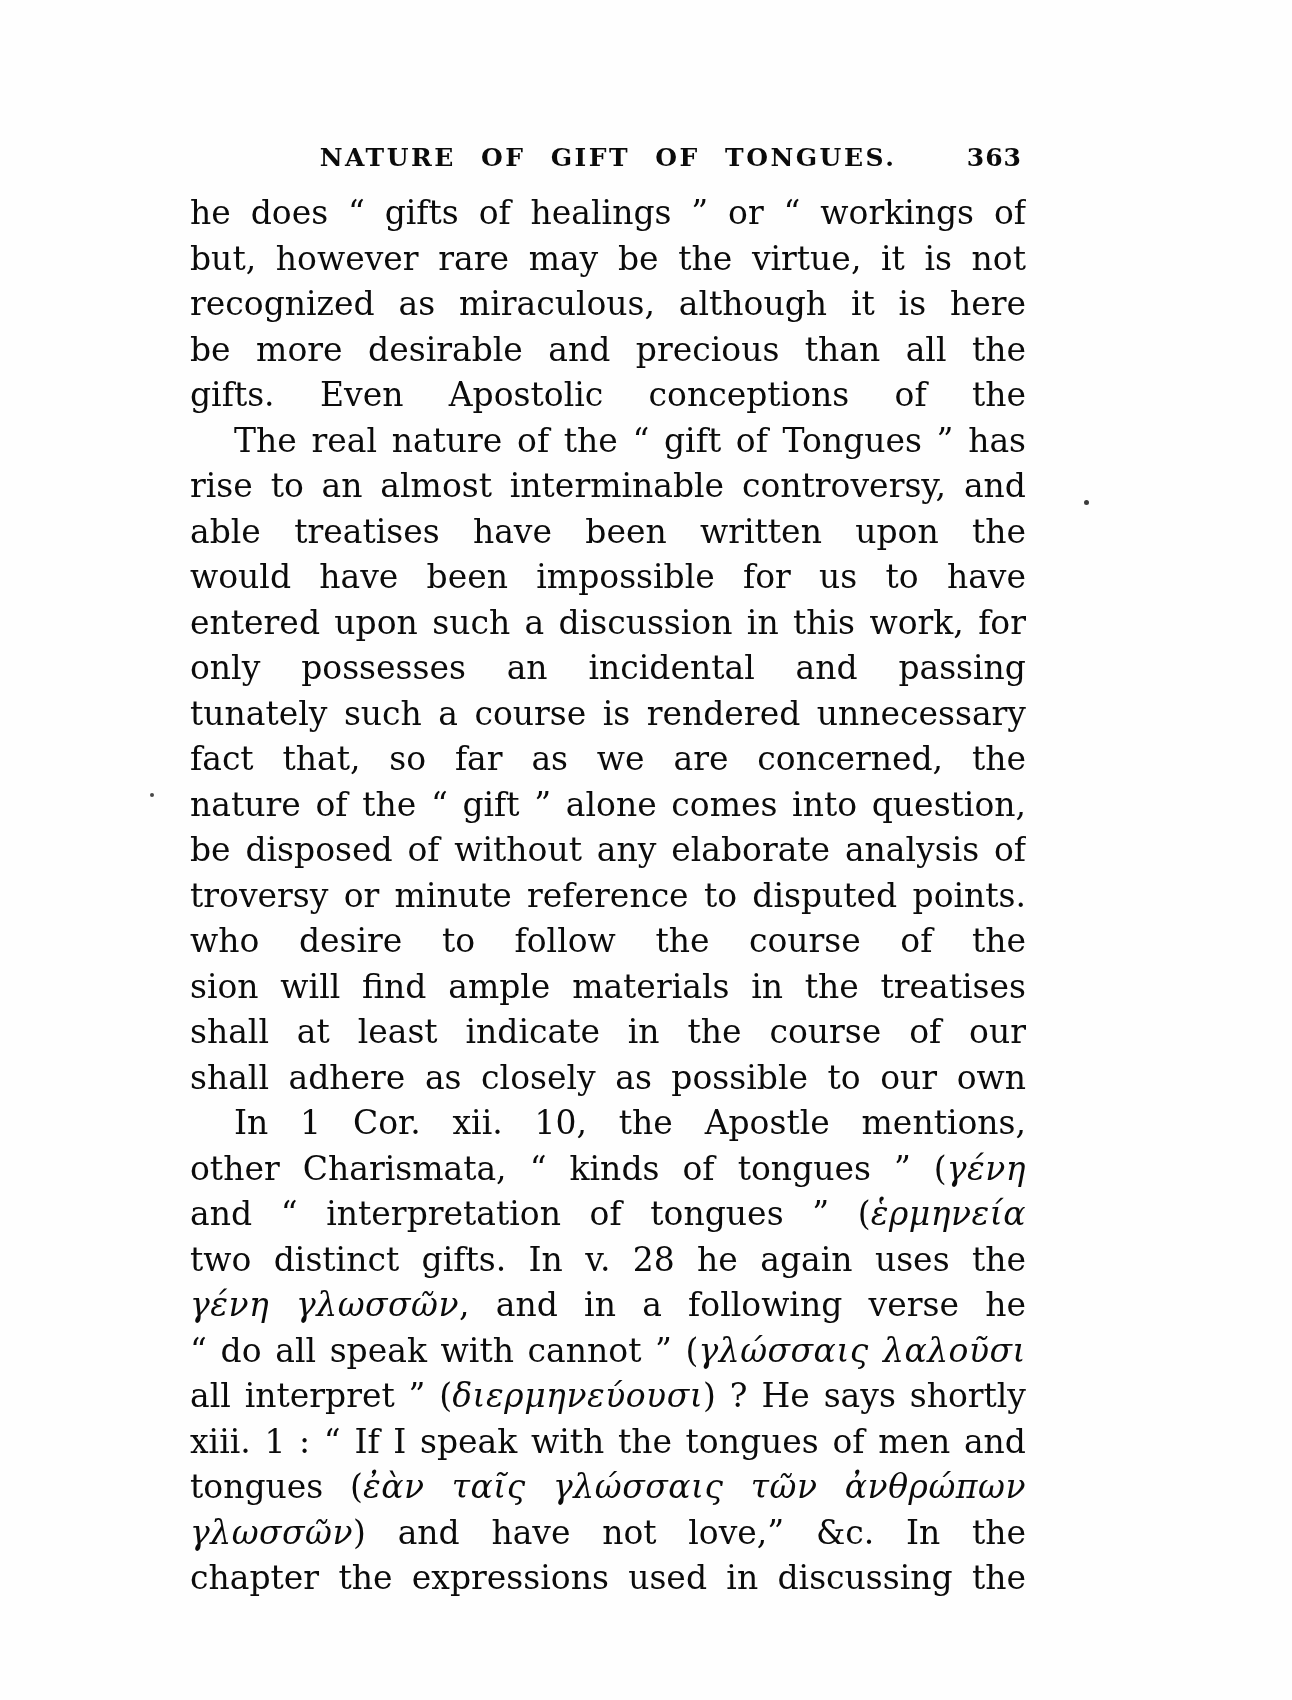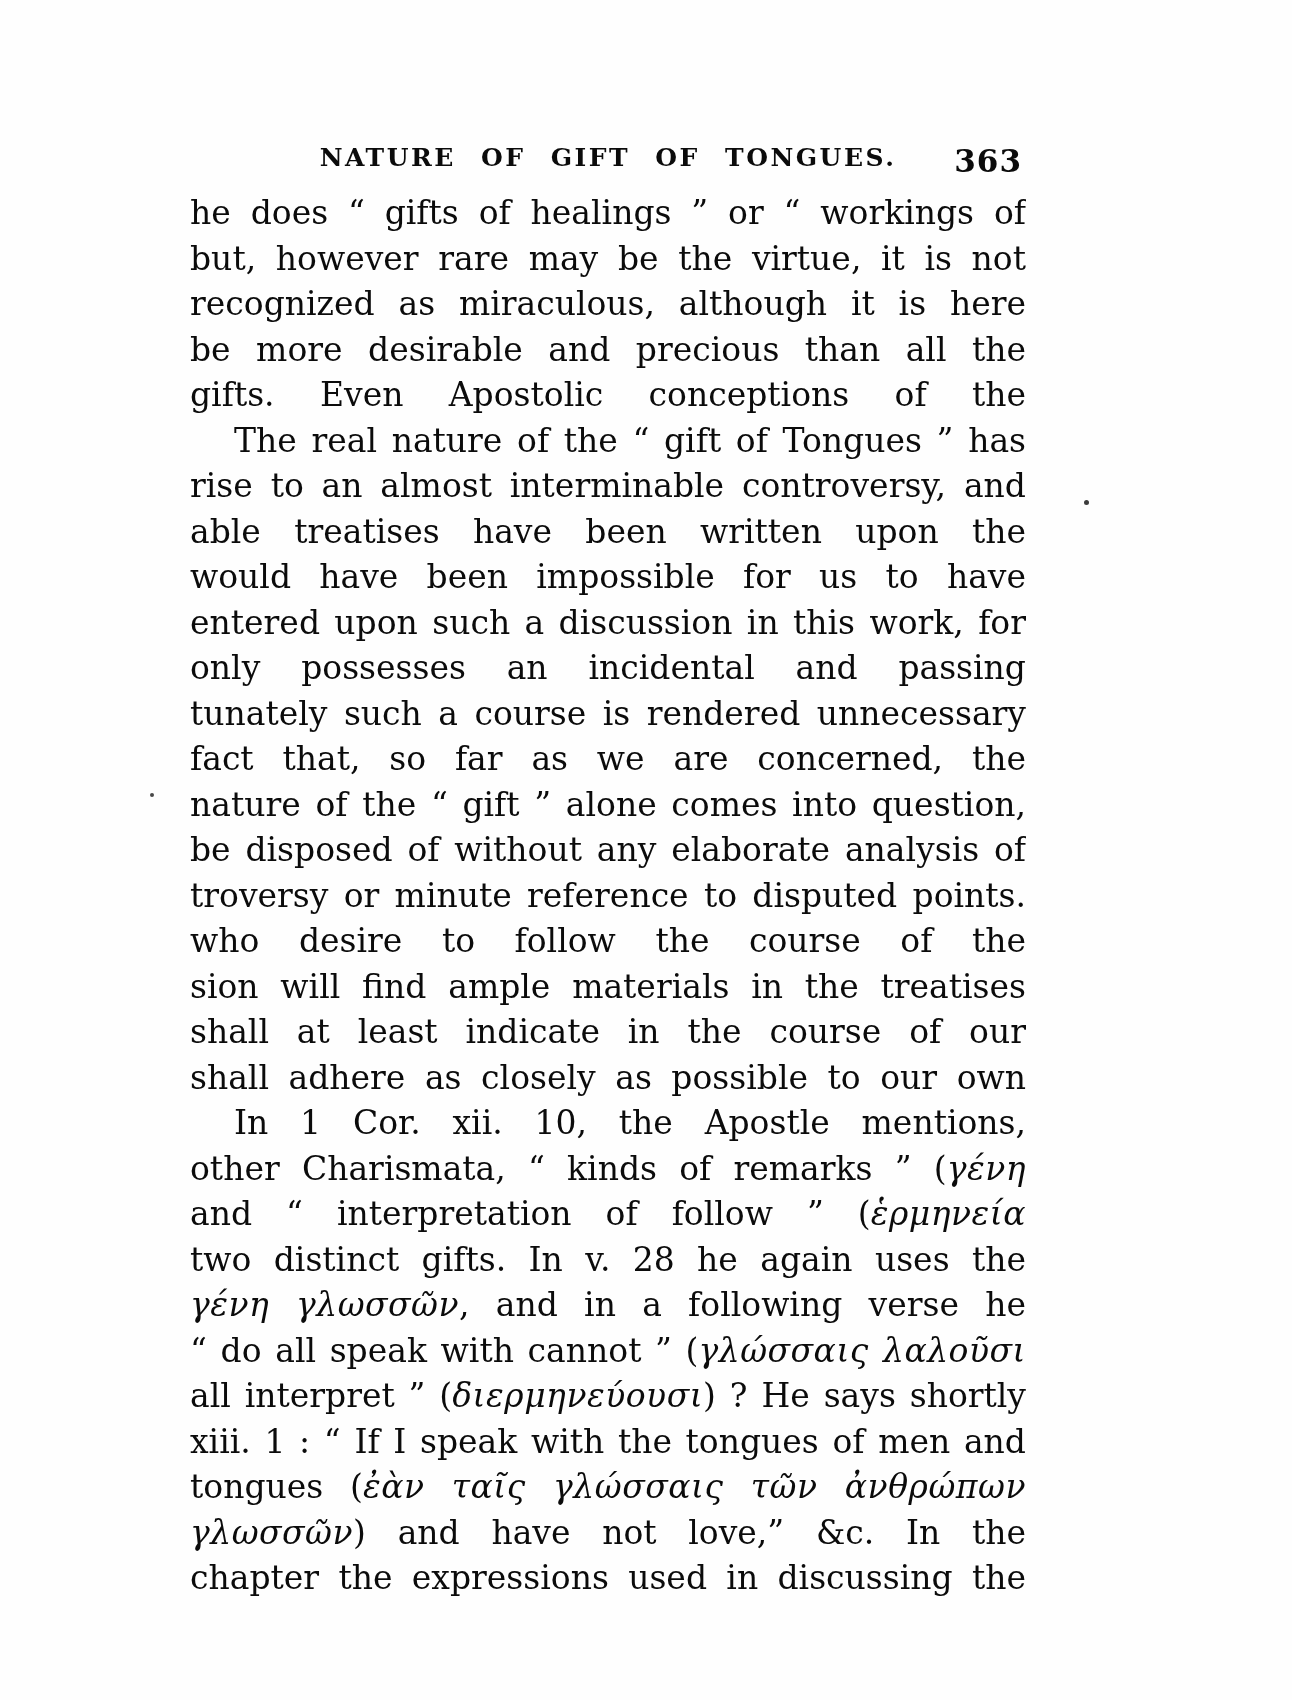--- a/index.html
+++ b/index.html
@@ -29,21 +29,21 @@
     font-size: 25px;
     font-weight: 700;
     letter-spacing: 2.5px;
     word-spacing: 14px;
     white-space: nowrap;
   }
   #page-number {
     position: absolute;
     top: 0px;
     right: 4px;
-    font-size: 31px;
+    font-size: 25px;
     font-weight: 700;
     letter-spacing: 1px;
   }
   #body-lines {
     position: absolute;
     top: 190px;
     left: 190px;
     width: 836px;
   }
   .line {
@@ -116,22 +116,22 @@
       <div class="line"><span>tunately such a course is rendered unnecessary by the</span></div>
       <div class="line"><span>fact that, so far as we are concerned, the miraculous</span></div>
       <div class="line"><span>nature of the “ gift ” alone comes into question, and may</span></div>
       <div class="line"><span>be disposed of without any elaborate analysis of past con-</span></div>
       <div class="line"><span>troversy or minute reference to disputed points. Those</span></div>
       <div class="line"><span>who desire to follow the course of the voluminous discus-</span></div>
       <div class="line"><span>sion will find ample materials in the treatises which we</span></div>
       <div class="line"><span>shall at least indicate in the course of our remarks, and we</span></div>
       <div class="line"><span>shall adhere as closely as possible to our own point of view.</span></div>
       <div class="line indent"><span>In 1 Cor. xii. 10, the Apostle mentions, amongst the</span></div>
-      <div class="line"><span>other Charismata, “ kinds of remarks ” (</span><i class="gk">γένη γλωσσῶν</i></div>
-      <div class="line"><span>and “ interpretation of follow ” (</span><i class="gk">ἑρμηνεία γλωσσῶν</i></div>
+      <div class="line"><span>other Charismata, “ kinds of tongues ” (</span><i class="gk">γένη γλωσσῶν</i></div>
+      <div class="line"><span>and “ interpretation of tongues ” (</span><i class="gk">ἑρμηνεία γλωσσῶν</i></div>
       <div class="line"><span>two distinct gifts. In v. 28 he again uses the expression</span></div>
       <div class="line"><i class="gk">γένη γλωσσῶν</i><span>, and in a following verse he inquires :</span></div>
       <div class="line"><span>“ do all speak with cannot ” (</span><i class="gk">γλώσσαις λαλοῦσι</i></div>
       <div class="line"><span>all interpret ” (</span><i class="gk">διερμηνεύουσι</i><span>) ? He says shortly after,</span></div>
       <div class="line"><span>xiii. 1 : “ If I speak with the tongues of men and of</span></div>
       <div class="line"><span>tongues (</span><i class="gk">ἐὰν ταῖς γλώσσαις τῶν ἀνθρώπων λαλῶ καὶ τῶν</i></div>
       <div class="line"><i class="gk">γλωσσῶν</i><span>) and have not love,” &amp;c. In the following</span></div>
       <div class="line"><span>chapter the expressions used in discussing the gift vary.</span></div>
     </div>
 

